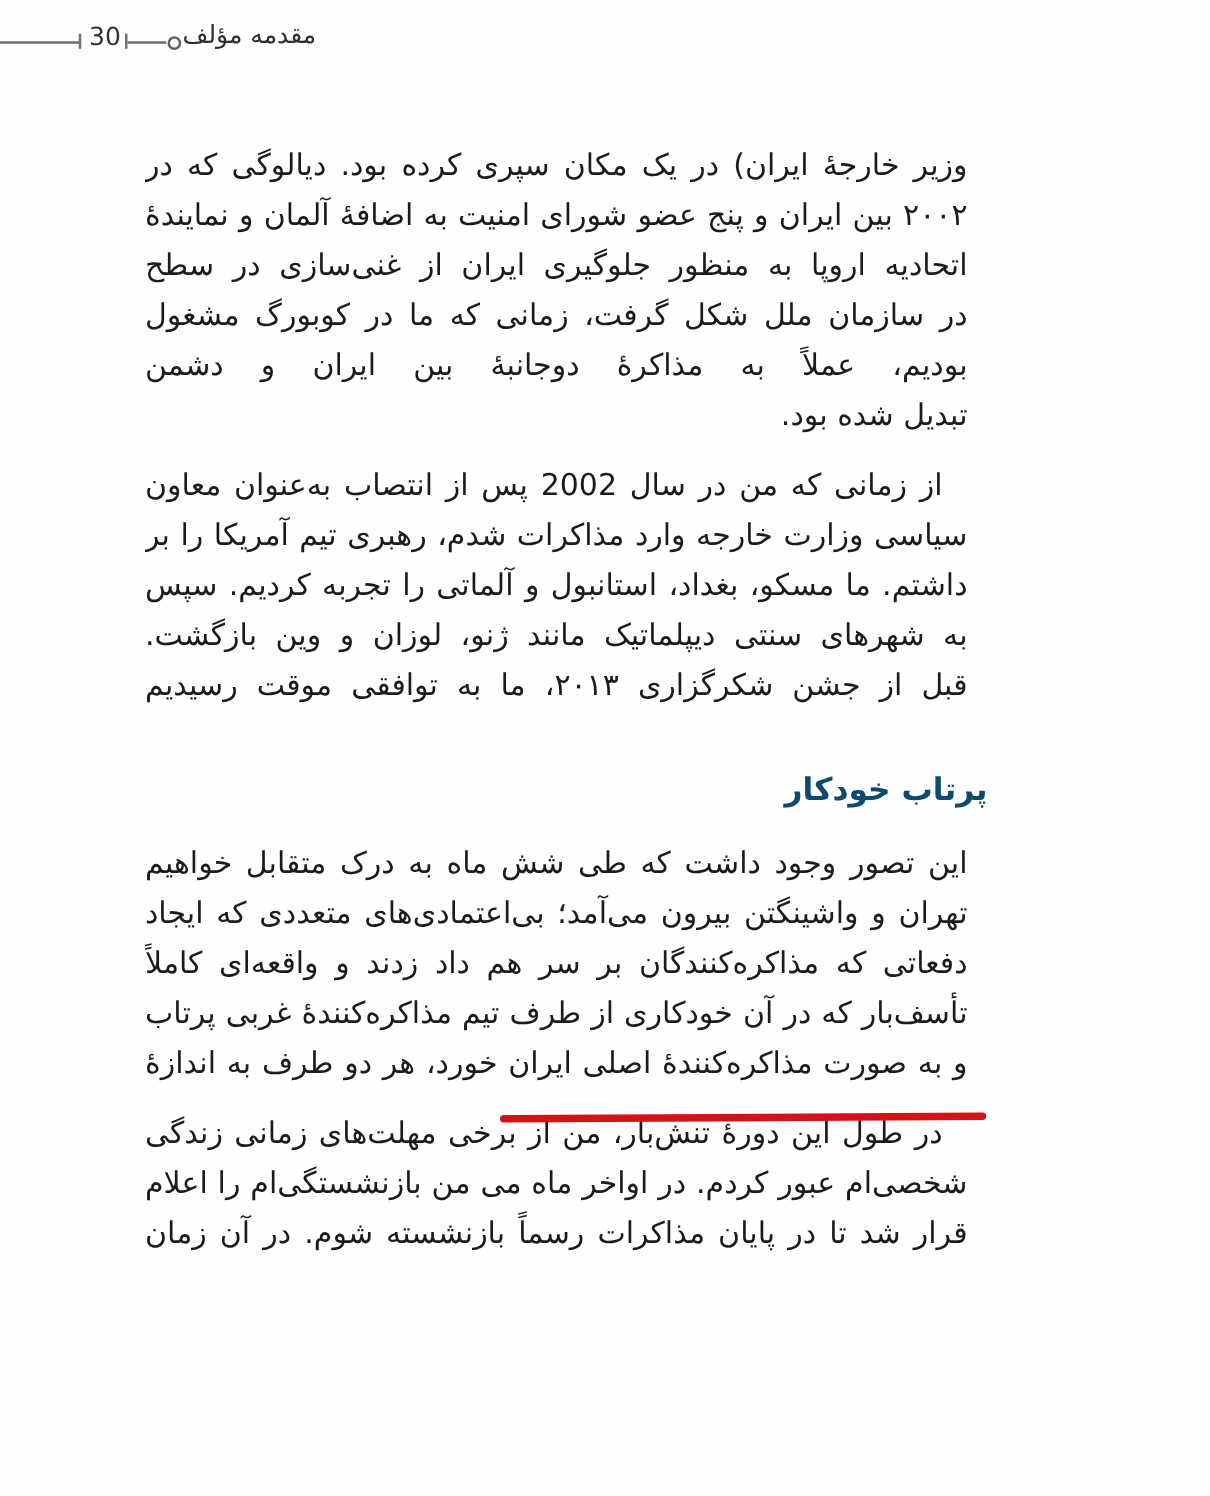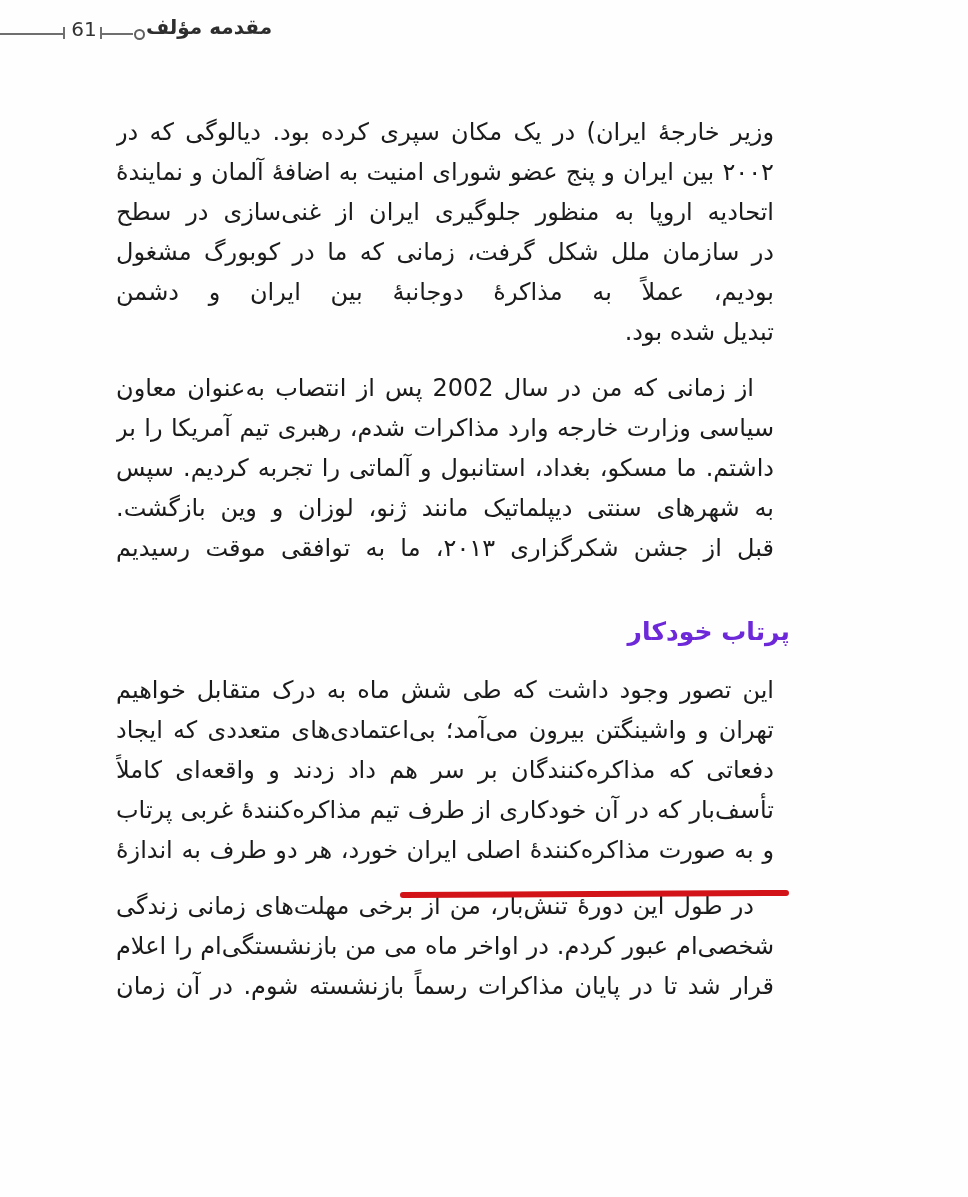--- a/index.html
+++ b/index.html
@@ -23,40 +23,40 @@
     width: 7px; height: 7px; border: 2px solid #5f5f5f;
     border-radius: 50%; background: #fefefe;
   }
   .page-number {
     position: absolute; left: 68px; top: 17px; width: 32px;
     text-align: center; font-size: 20px; color: #333;
     direction: rtl;
   }
   .running-title {
     position: absolute; left: 146px; top: 15px;
-    font-size: 20px; font-weight: bold; color: #2e2e2e;
+    font-size: 20px; font-weight: normal; color: #2e2e2e;
     direction: rtl; white-space: nowrap;
   }
 
   
   .page-body {
     position: absolute; left: 100px; top: 96px; width: 690px;
     direction: rtl; color: #1b1b1b;
   }
   .paragraph { margin: 16px; }
   .line {
     height: 40px; line-height: 40px; font-size: 24px;
     text-align: justify; text-align-last: justify;
     overflow: hidden;
   }
   .line.end    { text-align-last: right; }
   .line.indent { padding-right: 20px; }
   .section-heading {
     margin: 44px 0 18px 0; height: 40px; line-height: 40px;
-    font-size: 25px; font-weight: bold; color: #6d28d9;
+    font-size: 25px; font-weight: bold; color: #0c4a6e;
     text-align: right;
   }
   .group-after { margin-top: 0; }
   .paragraph + .paragraph { margin-top: 0; }
 
   
   .red-underline {
     position: absolute; left: 400px; top: 891px;
     width: 389px; height: 6px;
     border-radius: 3px;
@@ -64,21 +64,21 @@
   }
 </style>
 </head>
 <body>
 
 <div class="page">
 
   <div>
     <div class="hdr-rule rule-left"></div>
     <div class="hdr-rule rule-left-tick"></div>
-    <div class="page-number">61</div>
+    <div class="page-number">30</div>
     <div class="hdr-rule rule-mid-tick"></div>
     <div class="hdr-rule rule-mid"></div>
     <div class="hdr-circle"></div>
     <div class="running-title">مقدمه مؤلف</div>
   </div>
 
   <div class="page-body">
     <div>
         <div class="paragraph">
           <div class="line">وزیر خارجهٔ ایران) در یک مکان سپری کرده بود. دیالوگی که در سال</div>

